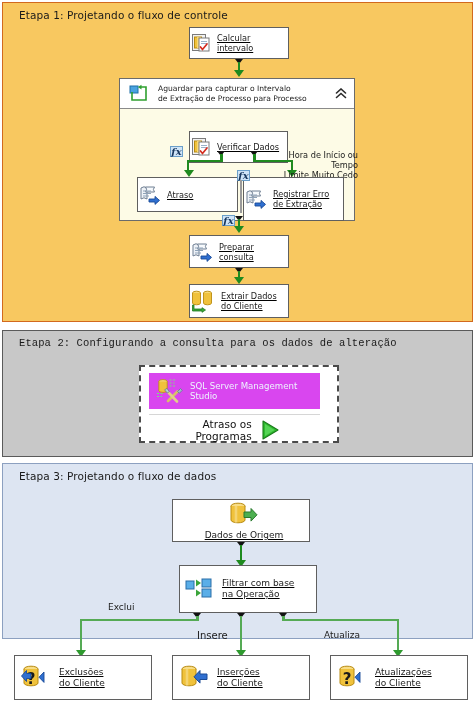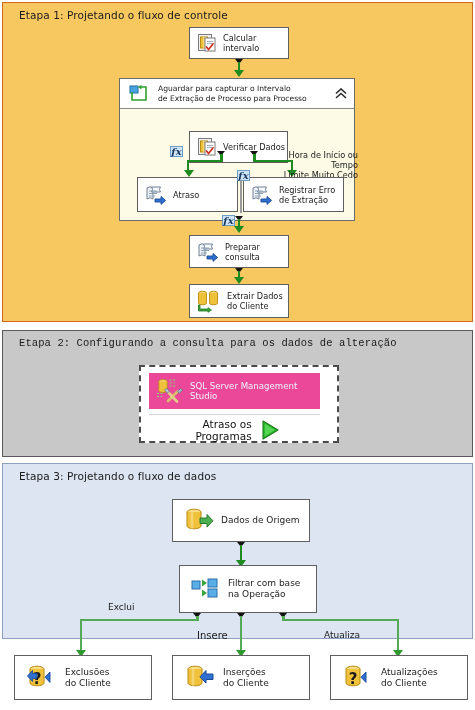--- a/index.html
+++ b/index.html
@@ -9,21 +9,21 @@
   
   .panel{position:absolute;box-sizing:border-box;}
   #panel1{left:2px;top:2px;width:471px;height:320px;background:#f8c860;border:1.5px solid #d2691e;}
   #panel2{left:2px;top:330px;width:471px;height:127px;background:#c8c8c8;border:1.5px solid #5a5a5a;font-family:Liberation Mono, monospace;}
   #panel3{left:2px;top:463px;width:471px;height:176px;background:#dde5f2;border:1.5px solid #8ca0c0;}
 
   .panel-title{position:absolute;left:16px;top:6px;font-size:10.5px;color:#1a1a1a;letter-spacing:.1px;white-space:nowrap;text-align:right;}
 
   
   .task{position:absolute;box-sizing:border-box;background:#ffffff;border:1.3px solid #5f5f5f;
-        display:flex;align-items:center;padding-left:6px;}
+        display:flex;align-items:center;text-decoration:underline;}
   .task .lbl{font-size:8.2px;color:#1b1b1b;line-height:1.22;padding-left:5px;white-space:pre-line;}
 
   
   .ln{position:absolute;background:#1f8a1f;}
   .lnv{width:2.4px;}
   .lnh{height:2.4px;}
   .lnlight{background:#55aa55;}
   .arrow-dn{position:absolute;width:0;height:0;border-left:5px solid transparent;border-right:5px solid transparent;border-top:7px solid #1f8a1f;}
   .arrow-dn.light{border-top-color:#2f9a2f;}
   .nub{position:absolute;width:0;height:0;border-left:4.5px solid transparent;border-right:4.5px solid transparent;border-top:5px solid #111;}
@@ -42,21 +42,21 @@
                   display:flex;align-items:center;}
   #container-head .lbl{font-size:7.6px;color:#1b1b1b;line-height:1.3;padding-left:8px;white-space:pre-line;}
   .chevron{position:absolute;right:7px;top:9px;width:12px;height:11px;}
 
   
   .ico{flex:0 0 auto;display:block;}
 
   
   #ssms-card{position:absolute;left:139px;top:365px;width:200px;height:78px;box-sizing:border-box;
              background:#ffffff;border:2px dashed #4a4a4a;}
-  #ssms-banner{position:absolute;left:8px;top:6px;width:171px;height:36px;background:#ec4899;
+  #ssms-banner{position:absolute;left:8px;top:6px;width:171px;height:36px;background:#d946ef;
                display:flex;align-items:center;}
   #ssms-banner .lbl{font-size:8.6px;color:#eef4ff;line-height:1.22;padding-left:5px;white-space:pre-line;}
   #ssms-sep{position:absolute;left:8px;top:47px;width:171px;height:1px;background:#d6d6d6;}
   #ssms-foot{position:absolute;left:8px;top:50px;width:178px;height:26px;display:flex;align-items:center;justify-content:center;}
   #ssms-foot .lbl{font-size:10.5px;color:#111;line-height:1.18;text-align:right;white-space:pre-line;}
 </style>
 </head>
 <body>
 
 <div class="canvas">
@@ -127,21 +127,21 @@
   <div class="task" id="t-atraso" style="left:137px;top:177px;width:101px;height:35px;">
     <svg class="ico" width="24" height="22" viewBox="0 0 24 22">
       <path d="M3 4 q3 -2.5 6 0 v11 q-3 -2.5 -6 0 z" fill="#eef2f7" stroke="#6f7f93" stroke-width="1"></path>
       <path d="M7.5 3 h9 q-2.2 2.4 0 5 h-9 q2.2 -2.6 0 -5 z" fill="#f7fafd" stroke="#6f7f93" stroke-width="1"></path>
       <path d="M5 7 h8 M5 9.5 h8 M5 12 h6" stroke="#8fa3b8" stroke-width="1"></path>
       <path d="M11 15 h6 v-2.6 l4.5 4 l-4.5 4 V18 h-6 z" fill="#2f6fd0" stroke="#1a4a96" stroke-width="0.9"></path>
     </svg>
     <span class="lbl">Atraso</span>
   </div>
 
-  <div class="task" id="t-registrar" style="left:243px;top:177px;width:101px;height:35px;">
+  <div class="task" id="t-registrar" style="left:243px;top:177px;width:101px;height:44px;">
     <svg class="ico" width="24" height="22" viewBox="0 0 24 22">
       <path d="M3 4 q3 -2.5 6 0 v11 q-3 -2.5 -6 0 z" fill="#eef2f7" stroke="#6f7f93" stroke-width="1"></path>
       <path d="M7.5 3 h9 q-2.2 2.4 0 5 h-9 q2.2 -2.6 0 -5 z" fill="#f7fafd" stroke="#6f7f93" stroke-width="1"></path>
       <path d="M5 7 h8 M5 9.5 h8 M5 12 h6" stroke="#8fa3b8" stroke-width="1"></path>
       <path d="M11 15 h6 v-2.6 l4.5 4 l-4.5 4 V18 h-6 z" fill="#2f6fd0" stroke="#1a4a96" stroke-width="0.9"></path>
     </svg>
     <span class="lbl">Registrar Erro
 de Extração</span>
   </div>
 
@@ -206,21 +206,21 @@
         <path d="M4 2 L19 11 L4 20 Z" fill="#2fbb2f" stroke="#1a7a1a" stroke-width="1.1" stroke-linejoin="round"></path>
         <path d="M6 5 L15.5 11 L6 17 Z" fill="#55d455"></path>
       </svg>
     </div>
   </div>
 
   <div class="panel" id="panel3">
     <div class="panel-title">Etapa 3: Projetando o fluxo de dados</div>
   </div>
 
-  <div class="task" id="t-origem" style="left:172px;top:499px;width:138px;height:43px;border-width:1.6px;">
+  <div class="task" id="t-origem" style="left:172px;top:499px;width:138px;height:43px;border-width:1.6px;flex-direction:column;">
     <svg class="ico" style="margin-left:4px;" width="32" height="30" viewBox="0 0 32 30">
       <ellipse cx="11" cy="6" rx="7" ry="2.8" fill="#f8dd86" stroke="#b98b10" stroke-width="1"></ellipse>
       <path d="M4 6 v14 a7 2.8 0 0 0 14 0 V6" fill="#f0c23c" stroke="#b98b10" stroke-width="1"></path>
       <path d="M9 6 v16.6" stroke="#f8e3a0" stroke-width="2.6" opacity=".55"></path>
       <path d="M17 12 h7 v-3.5 l6 6.3 l-6 6.3 V17.5 h-7 z" fill="#4caf50" stroke="#2b7a2e" stroke-width="1"></path>
     </svg>
     <span class="lbl" style="font-size:9px;padding-left:6px;">Dados de Origem</span>
   </div>
 
   <div class="nub" style="left:236.5px;top:542px;"></div>

